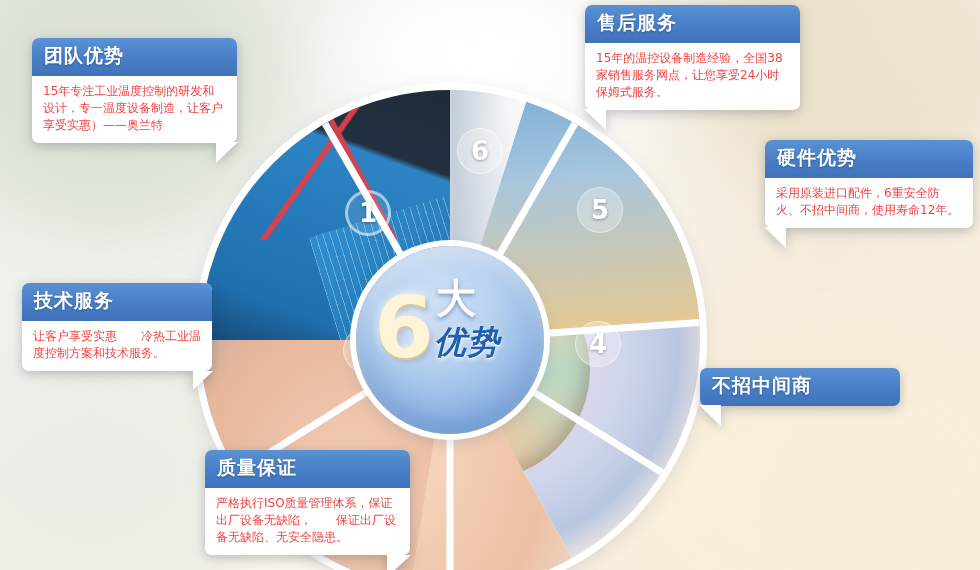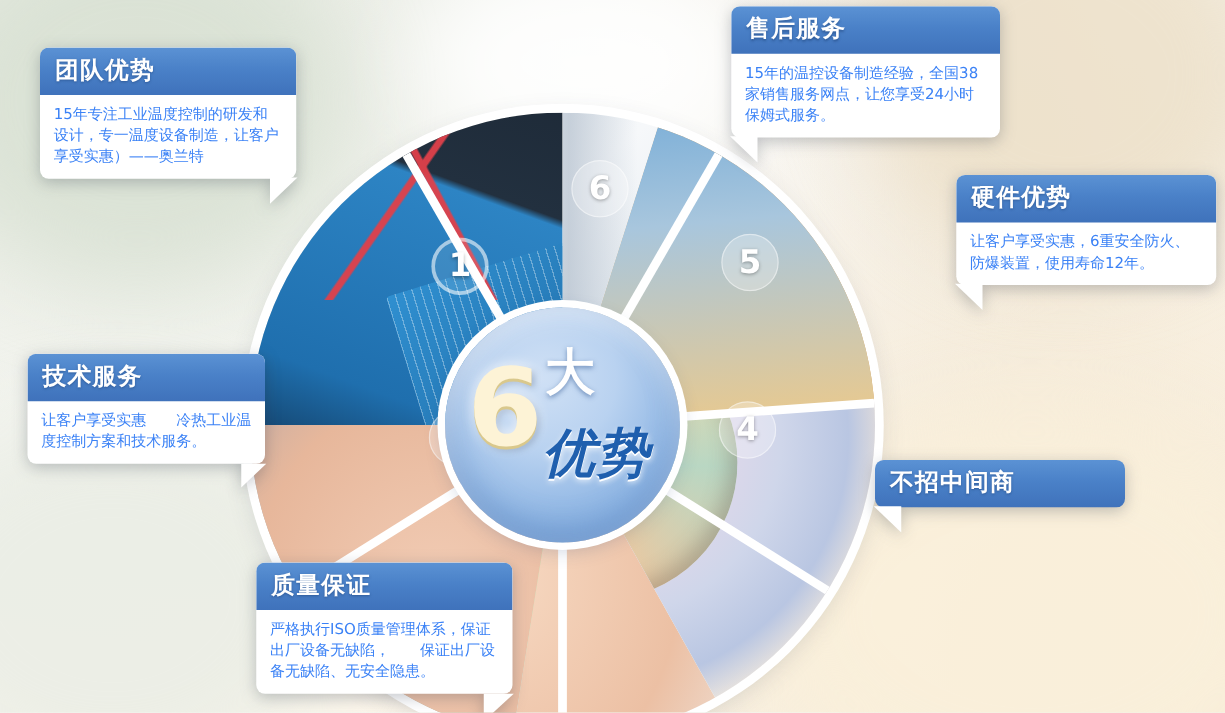--- a/index.html
+++ b/index.html
@@ -127,21 +127,21 @@
   .hub-six{
     position:absolute;left:4px;top:4px;font-size:86px;line-height:86px;font-weight:bold;
     color:#fdf3d6;text-shadow:0 2px 0 #d9c88c,0 0 10px rgba(255,255,255,.9),2px 3px 5px rgba(40,70,120,.45);
     font-family:"DejaVu Sans","Liberation Sans",sans-serif;
   }
   .hub-da{
     position:absolute;left:66px;top:-2px;font-size:40px;line-height:40px;font-weight:bold;color:#ffffff;
     text-shadow:0 2px 4px rgba(40,80,140,.55);
   }
   .hub-ys{
-    position:absolute;left:64px;top:61px;font-size:42px;line-height:44px;font-weight:bold;
+    position:absolute;left:64px;top:40px;font-size:32px;line-height:44px;font-weight:bold;
     color:#1f5fae;font-style:italic;letter-spacing:1px;
     text-shadow:0 1px 0 #ffffff,0 2px 5px rgba(255,255,255,.8);
   }
 
   
   .num{
     position:absolute;width:46px;height:46px;border-radius:50%;
     display:flex;align-items:center;justify-content:center;
     color:#ffffff;font-size:26px;font-weight:bold;
     text-shadow:0 1px 3px rgba(0,0,0,.35);
@@ -151,21 +151,21 @@
 
   
   .callout{position:absolute;filter:drop-shadow(0 3px 6px rgba(40,50,70,.28));}
   .co-box{background:#ffffff;border-radius:7px;overflow:hidden;}
   .co-head{
     padding:5px 12px 7px;color:#ffffff;font-size:19px;font-weight:bold;letter-spacing:1px;
     background:linear-gradient(180deg,#5b92d4 0%,#4a81c8 45%,#3f72bb 100%);
     text-shadow:0 1px 2px rgba(20,50,100,.45);
   }
   .co-body{
-    padding:7px 11px 9px;color:#3b82f6;font-size:12px;line-height:17px;
+    padding:7px 11px 9px;color:#ef4444;font-size:12px;line-height:17px;
   }
   .tail{position:absolute;width:0;height:0;}
 
   .c-team{left:32px;top:38px;width:205px;}
   .c-team .tail{right:-1px;bottom:-20px;border-left:22px solid #ffffff;border-bottom:21px solid transparent;}
   .c-tech{left:22px;top:283px;width:190px;}
   .c-tech .tail{right:-1px;bottom:-19px;border-left:20px solid #ffffff;border-bottom:19px solid transparent;}
   .c-qual{left:205px;top:450px;width:205px;}
   .c-qual .tail{right:-1px;bottom:-22px;border-left:24px solid #ffffff;border-bottom:22px solid transparent;}
   .c-after{left:585px;top:5px;width:215px;}
@@ -272,21 +272,21 @@
     <div class="co-box">
       <div class="co-head">售后服务</div>
       <div class="co-body">15年的温控设备制造经验，全国38家销售服务网点，让您享受24小时保姆式服务。</div>
     </div>
     <span class="tail"></span>
   </div>
 
   <div class="callout c-hard">
     <div class="co-box">
       <div class="co-head">硬件优势</div>
-      <div class="co-body">让客户享受实惠，6重安全防火、防爆装置，使用寿命12年。</div>
+      <div class="co-body">采用原装进口配件，6重安全防火、不招中间商，使用寿命12年。</div>
     </div>
     <span class="tail"></span>
   </div>
 
   <div class="callout c-soft">
     <div class="co-box">
       <div class="co-head">不招中间商</div>
     </div>
     <span class="tail"></span>
   </div>

